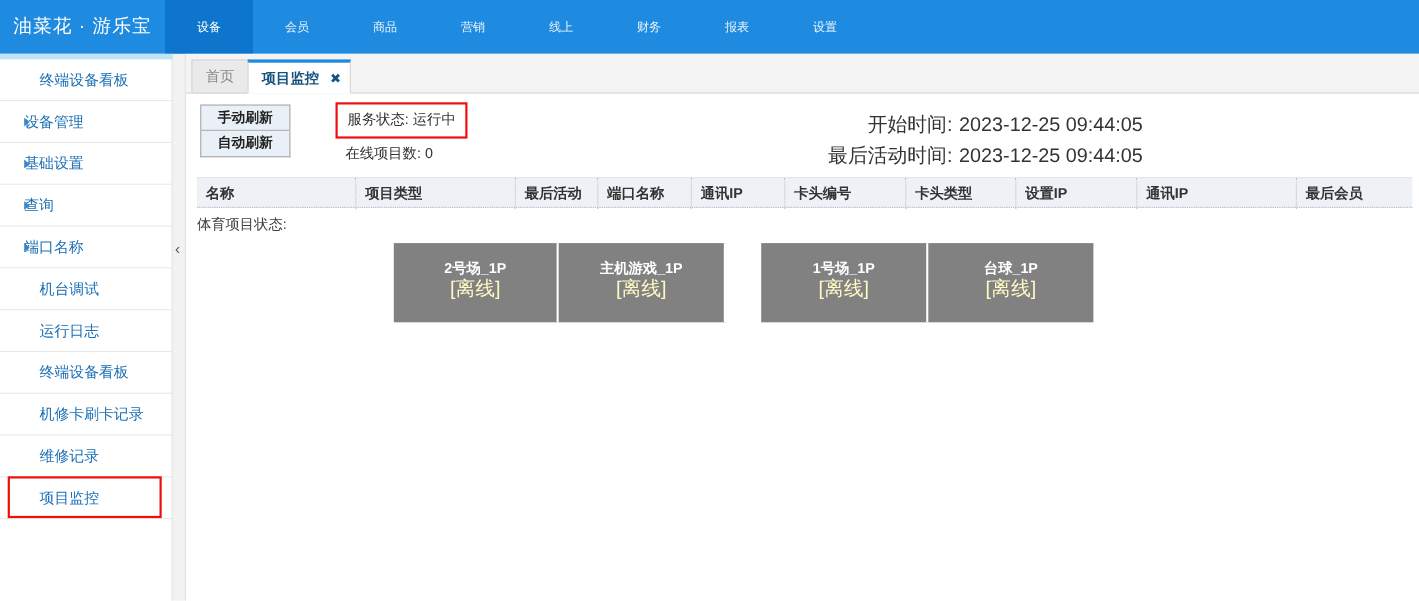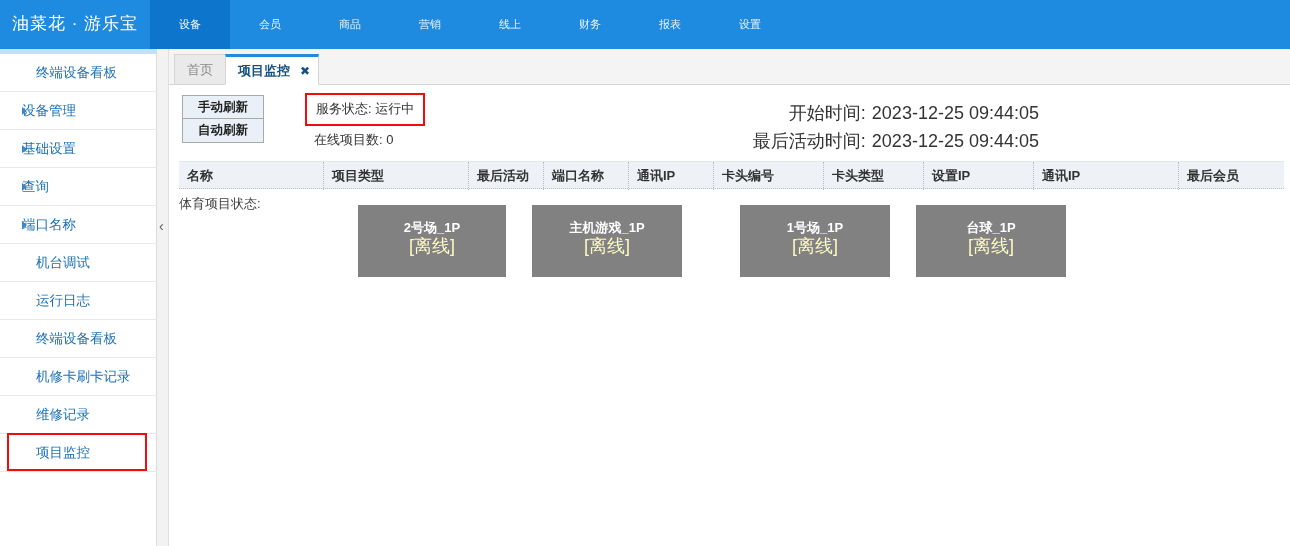--- a/index.html
+++ b/index.html
@@ -170,21 +170,21 @@
   }
   .th:last-child { border-right: none; }
 
   
   .seclabel {
     position: absolute; left: 10px; top: 146px;
     font-size: 13px; color: #404040;
   }
 
   
-  .cards { position: absolute; left: 189px; top: 156px; display: flex; gap: 24px; }
+  .cards { position: absolute; left: 189px; top: 172px; display: flex; }
   .card {
     height: 72px;
     background: #818181;
     border-right: 2px solid #ffffff;
     display: flex; flex-direction: column; align-items: center;
     padding-top: 14px;
     color: #ffffff;
   }
   .card:last-child { border-right: none; }
   .card .cname { font-size: 13px; font-weight: bold; line-height: 18px; }

